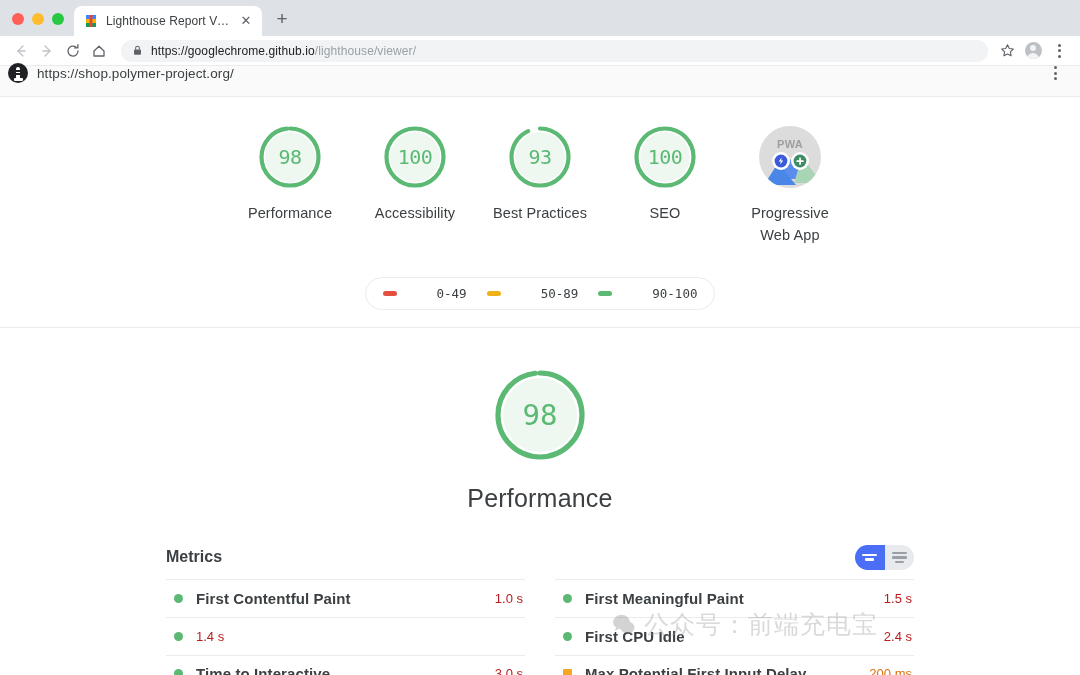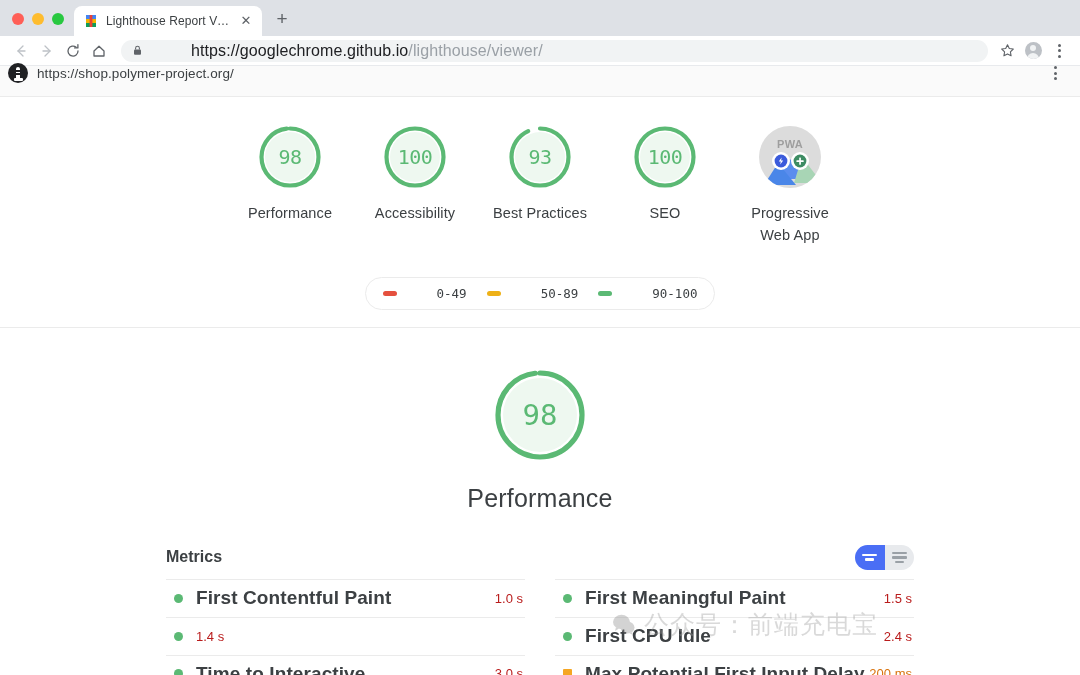--- a/index.html
+++ b/index.html
@@ -55,21 +55,21 @@
     width: 26px; height: 26px; display: flex;
     align-items: center; justify-content: center;
     color: #bdc1c6;
   }
   .nav-btn.active { color: #5f6368; }
   .omnibox {
     flex: 1; height: 22px; background: #f1f3f4; border-radius: 11px;
     display: flex; align-items: center; padding: 0 11px;
     margin: 0 6px 0 9px; gap: 8px;
   }
-  .omni-url { font-size: 16px; color: #202124; white-space: nowrap; letter-spacing: .1px; margin-left: 40px;}
+  .omni-url { font-size: 12px; color: #202124; white-space: nowrap; letter-spacing: .1px;}
   .omni-url .dim { color: #9aa0a6; }
   .tool-icon {
     width: 26px; height: 26px; display: flex;
     align-items: center; justify-content: center; color: #5f6368;
   }
   .avatar-circle {
     width: 17px; height: 17px; border-radius: 50%; background: #bdc1c6;
     position: relative; overflow: hidden;
   }
   .avatar-circle::before {
@@ -188,21 +188,21 @@
   .metrics-col.left { margin-right: 15px; }
   .metrics-col.right { margin-left: 15px; }
   .metric-row {
     display: flex; align-items: center; height: 38px;
     border-top: 1px solid #ebebeb; padding: 0 2px 0 8px;
   }
   .metric-row:last-child { border-bottom: 1px solid #ebebeb; }
   .marker { width: 9px; height: 9px; flex: 0 0 9px; margin-right: 13px; }
   .marker.pass { border-radius: 50%; background: #5bb974; }
   .marker.average { background: #f5a623; border-radius: 1px; }
-  .metric-name { flex: 1; font-size: 19px; color: #3c4043; font-weight: bold; letter-spacing: .1px;}
+  .metric-name { flex: 1; font-size: 15px; color: #3c4043; font-weight: bold; letter-spacing: .1px;}
   .metric-value { font-size: 13px; }
   .metric-value.pass { color: #b91c1c; }
   .metric-value.average { color: #d9730d; }
 
   
   .watermark {
     position: absolute; left: 611px; top: 608px;
     display: flex; align-items: center; gap: 8px;
     opacity: .38; pointer-events: none;
   }

